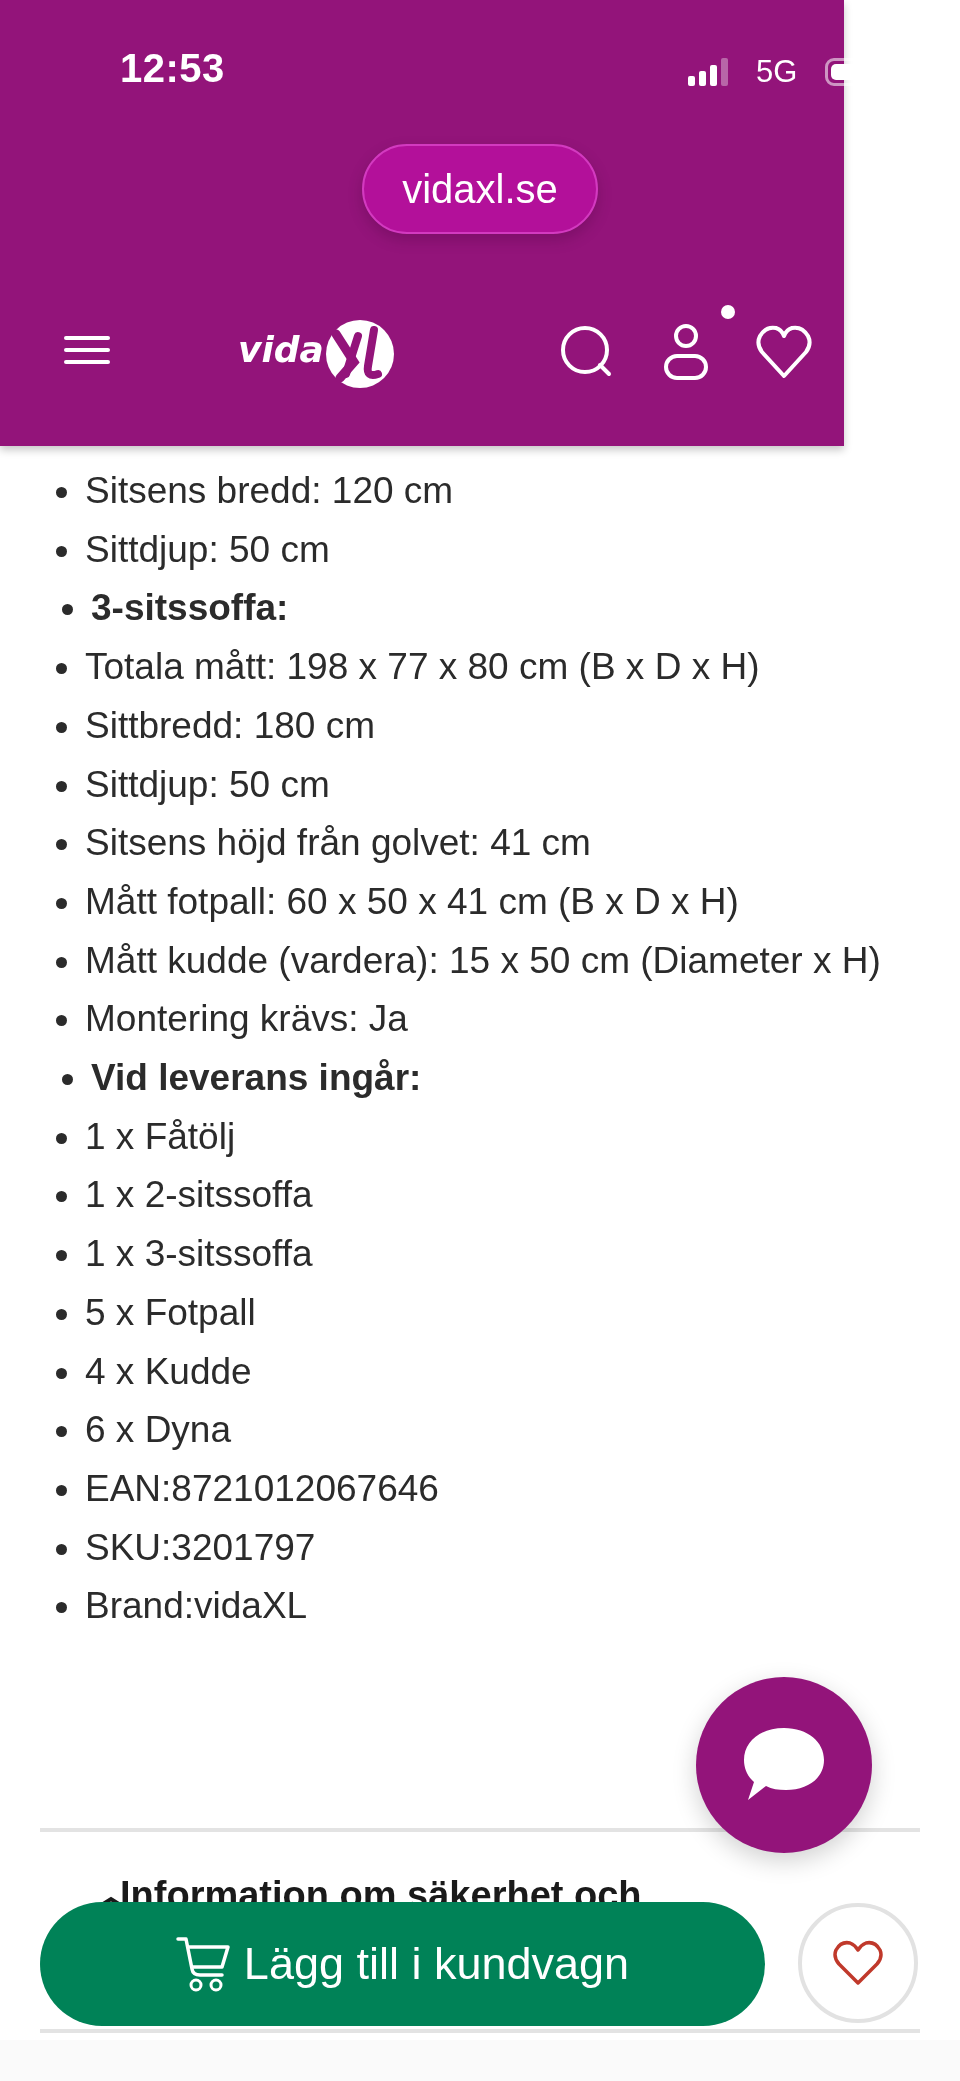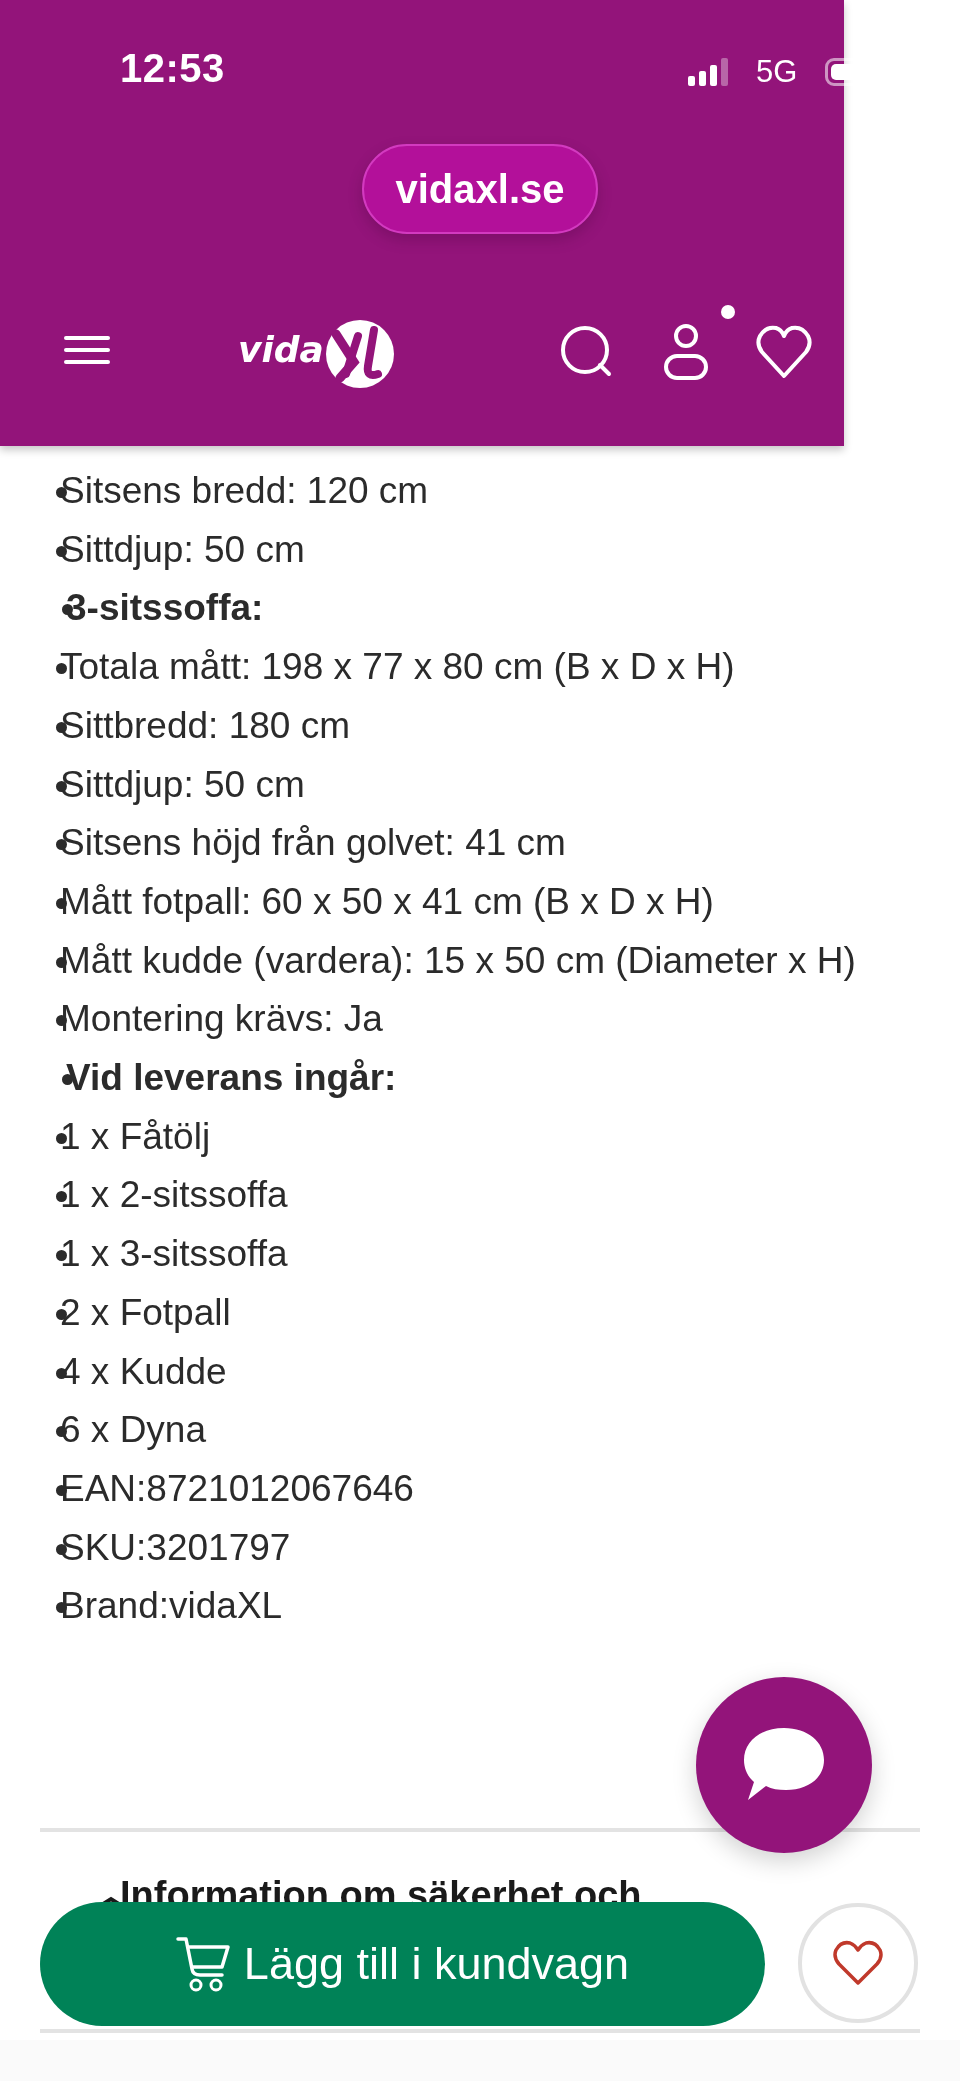--- a/index.html
+++ b/index.html
@@ -7,30 +7,30 @@
   .header { position:absolute; left:0; top:0; width:844px; height:446px; background:#93147a; z-index:5; box-shadow:0 4px 8px rgba(0,0,0,0.22); }
   .status-time { position:absolute; left:120px; top:46px; font-size:40px; font-weight:600; color:#ffffff; letter-spacing:0.5px; }
   .status-right { position:absolute; left:688px; top:54px; height:36px; display:flex; align-items:center; gap:28px; }
   .signal { display:flex; align-items:flex-end; gap:4px; height:28px; }
   .signal span { width:7px; background:#ffffff; border-radius:2px; display:block; }
   .signal span.dim { background:rgba(255,255,255,0.35); }
   .net { font-size:31px; color:#ffffff; font-weight:500; }
   .battery { position:relative; width:58px; height:28px; border:3px solid rgba(255,255,255,0.55); border-radius:9px; box-sizing:border-box; }
   .battery .fill { position:absolute; left:3px; top:3px; width:38px; height:16px; background:#fff; border-radius:5px; }
   .battery .cap { position:absolute; right:-9px; top:7px; width:4px; height:9px; background:rgba(255,255,255,0.55); border-radius:0 3px 3px 0; }
-  .url-pill { position:absolute; left:362px; top:144px; width:236px; height:90px; border-radius:45px; background:#b3109a; border:2px solid #d33ac0; box-sizing:border-box; display:flex; align-items:center; justify-content:center; color:#fff; font-size:40px; box-shadow:0 6px 14px rgba(60,0,50,0.25);font-weight:bold; }
+  .url-pill { position:absolute; left:362px; top:144px; width:236px; height:90px; border-radius:45px; background:#b3109a; border:2px solid #d33ac0; box-sizing:border-box; display:flex; align-items:center; justify-content:center; color:#fff; font-size:40px; box-shadow:0 6px 14px rgba(60,0,50,0.25); }
   .nav-menu { position:absolute; left:62px; top:330px; width:50px; height:40px; cursor:pointer; }
   .nav-menu span { position:absolute; left:2px; width:46px; height:4px; background:#fff; border-radius:2px; }
   .logo { position:absolute; left:236px; top:312px; width:164px; height:84px; }
   .nav-icon { position:absolute; top:322px; width:60px; height:60px; cursor:pointer; }
   .notif-dot { position:absolute; left:721px; top:305px; width:14px; height:14px; border-radius:50%; background:#fff; }
 
   .content { position:absolute; left:0; top:446px; width:960px; }
   ul.spec-list { list-style:none; margin:0; padding:0; position:absolute; left:0; top:16px; width:960px; }
-  ul.spec-list li { position:relative; padding-left:60px; padding-right:50px; font-size:37px; line-height:58.7px; color:#2b2b2b; }
+  ul.spec-list li { position:relative; padding-left:85px; padding-right:50px; font-size:37px; line-height:58.7px; color:#2b2b2b; }
   ul.spec-list li::before { content:""; position:absolute; left:56px; top:25px; width:11px; height:11px; border-radius:50%; background:#2b2b2b; }
   ul.spec-list li.bold { font-weight:700;margin-left:6px; }
 
   .divider { position:absolute; left:40px; width:880px; height:4px; background:#e3e3e3; }
   .info-heading { position:absolute; left:120px; top:1874px; font-size:38px; font-weight:700; color:#1a1a1a; white-space:nowrap;text-decoration:underline; }
   .info-icon { position:absolute; left:96px; top:1894px; width:30px; height:12px; }
 
   .chat-btn { position:absolute; left:696px; top:1677px; width:176px; height:176px; border-radius:50%; background:#93147a; box-shadow:0 8px 24px rgba(0,0,0,0.18); display:flex; align-items:center; justify-content:center; cursor:pointer; z-index:6; }
 
   .cart-btn { position:absolute; left:40px; top:1902px; width:725px; height:124px; border-radius:62px; background:#008257; display:flex; align-items:center; justify-content:center; gap:12px; color:#fff; font-size:45px; cursor:pointer; z-index:7; }
@@ -111,21 +111,21 @@
     <li>Sittbredd: 180 cm</li>
     <li>Sittdjup: 50 cm</li>
     <li>Sitsens höjd från golvet: 41 cm</li>
     <li>Mått fotpall: 60 x 50 x 41 cm (B x D x H)</li>
     <li>Mått kudde (vardera): 15 x 50 cm (Diameter x H)</li>
     <li>Montering krävs: Ja</li>
     <li class="bold">Vid leverans ingår:</li>
     <li>1 x Fåtölj</li>
     <li>1 x 2-sitssoffa</li>
     <li>1 x 3-sitssoffa</li>
-    <li>2 x Fotpall</li>
+    <li>5 x Fotpall</li>
     <li>4 x Kudde</li>
     <li>6 x Dyna</li>
     <li>EAN:8721012067646</li>
     <li>SKU:3201797</li>
     <li>Brand:vidaXL</li>
   </ul>
 </div>
 
 <div class="divider" style="top:1828px"></div>
 

